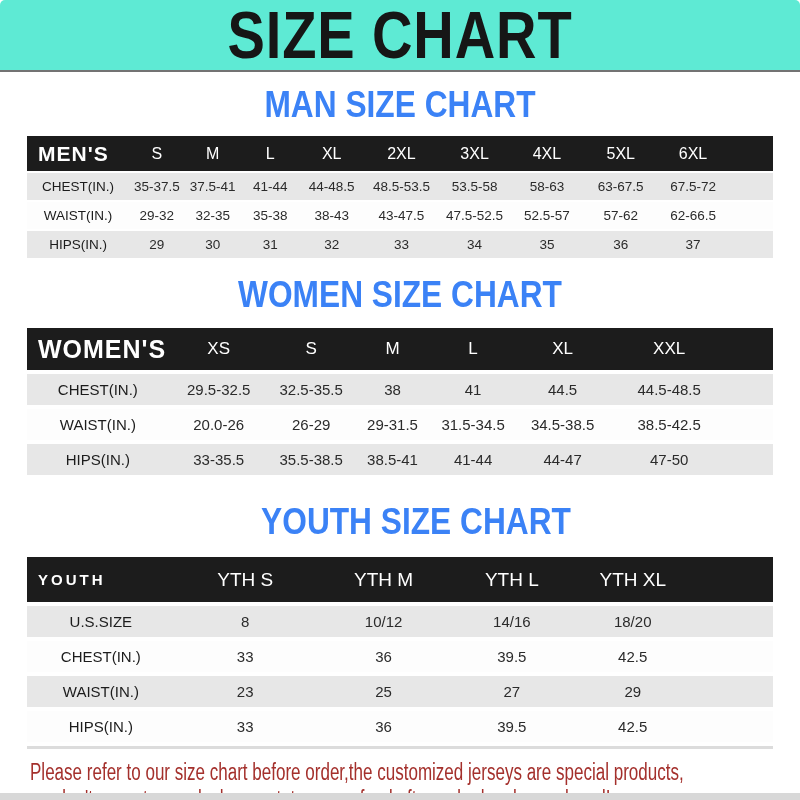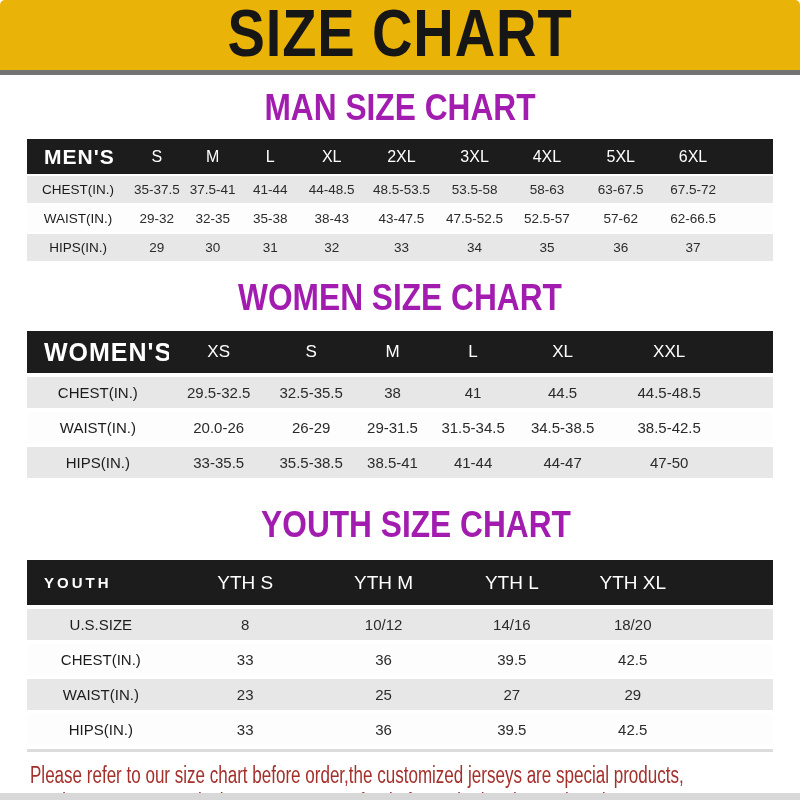--- a/index.html
+++ b/index.html
@@ -2,30 +2,30 @@
 <html><head>
 <meta charset="utf-8">
 <style>
   html,body{margin:0;padding:0}
   body{
     width:800px;height:800px;position:relative;overflow:hidden;
     background:#ffffff;
     font-family:"Liberation Sans","DejaVu Sans",sans-serif;
   }
   .banner{
-    height:70px;background:#eab308;border-bottom:5px solid #737373;
-    display:flex;align-items:flex-start;justify-content:center;
+    height:70px;background:#5eead4;border-bottom:2px solid #737373;
+    display:flex;align-items:center;justify-content:center;
     border-radius:5px 5px 0 0;
   }
   .banner-title{
     display:inline-block;font-weight:bold;font-size:66px;line-height:1;
     color:#161616;transform:scaleX(.85);transform-origin:center;
     letter-spacing:1px;white-space:nowrap;
   }
-  .section-heading{text-align:center;font-weight:bold;color:#a21caf;}
+  .section-heading{text-align:center;font-weight:bold;color:#3b82f6;}
   .section-heading .cond{
     display:inline-block;font-size:36px;line-height:42px;
     transform:scaleX(.88);transform-origin:center;white-space:nowrap;
   }
   .heading-men{margin:12px 0 8px;}
   .heading-women{margin:14px 0 8px;}
   .heading-youth{margin:22px 0 10px;padding-left:32px;}
 
   table.size-table{
     width:746px;margin:0 auto;border-collapse:separate;table-layout:fixed;
@@ -35,21 +35,21 @@
   .youth{border-spacing:0 4px;border-bottom:3px solid #dcdcdc;}
 
   .head-row th{
     background:#1C1C1C;color:#ffffff;font-weight:400;text-align:center;
     overflow:hidden;white-space:nowrap;
   }
   .men  .head-row th{height:33px;font-size:16px;}
   .women .head-row th{height:40px;font-size:17px;}
   .youth .head-row th{height:43px;font-size:19px;}
   th.corner{
-    text-align:left;padding-left:17px;font-weight:bold;letter-spacing:1px;
+    text-align:left;padding-left:11px;font-weight:bold;letter-spacing:1px;
   }
   .men th.corner{font-size:21px;}
   .women th.corner{font-size:25px;}
   .youth th.corner{font-size:15px;letter-spacing:3px;}
 
   tbody td{
     text-align:center;color:#2b2b2b;overflow:hidden;white-space:nowrap;
   }
   .men tbody td{height:25px;font-size:13.5px;}
   .women tbody td,.youth tbody td{height:29px;font-size:15px;}

